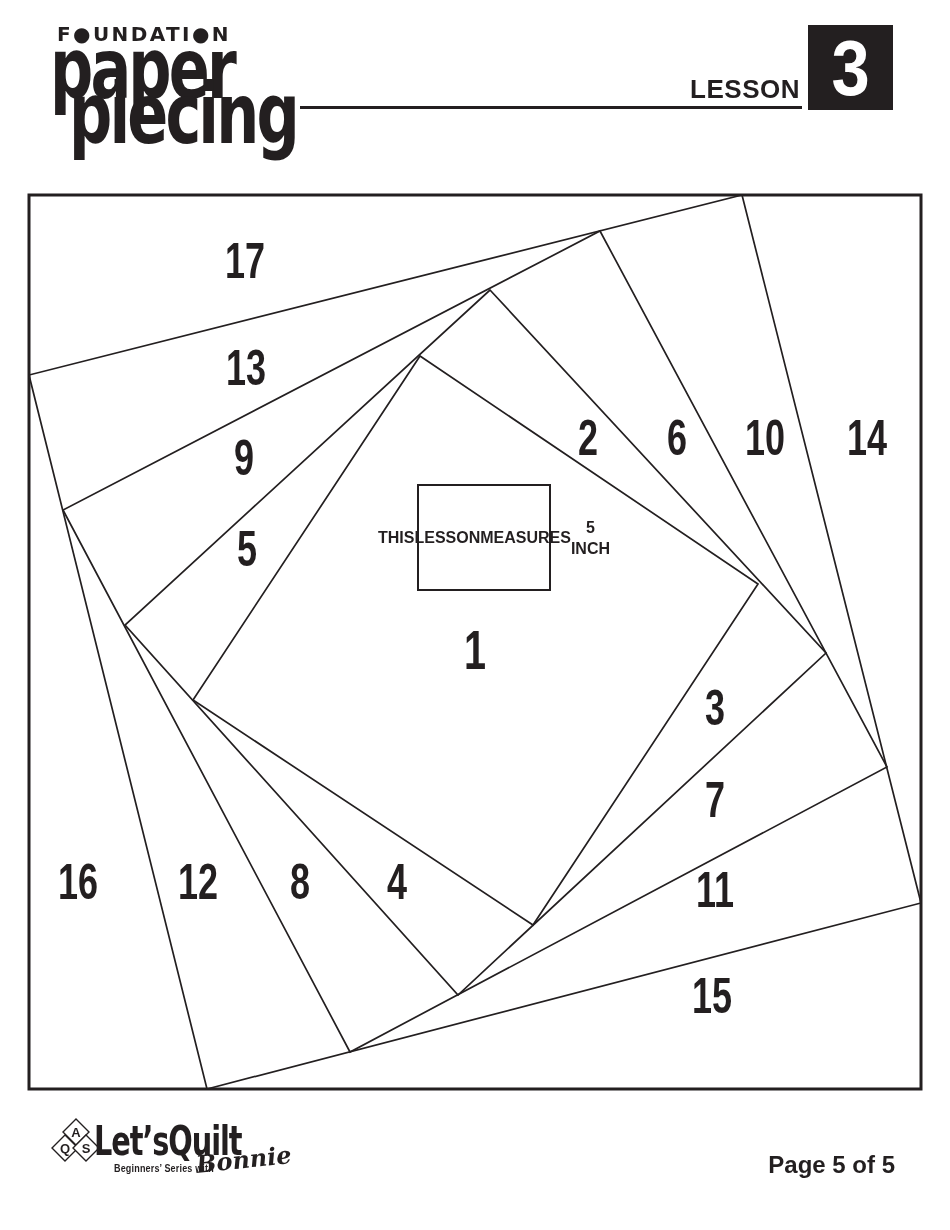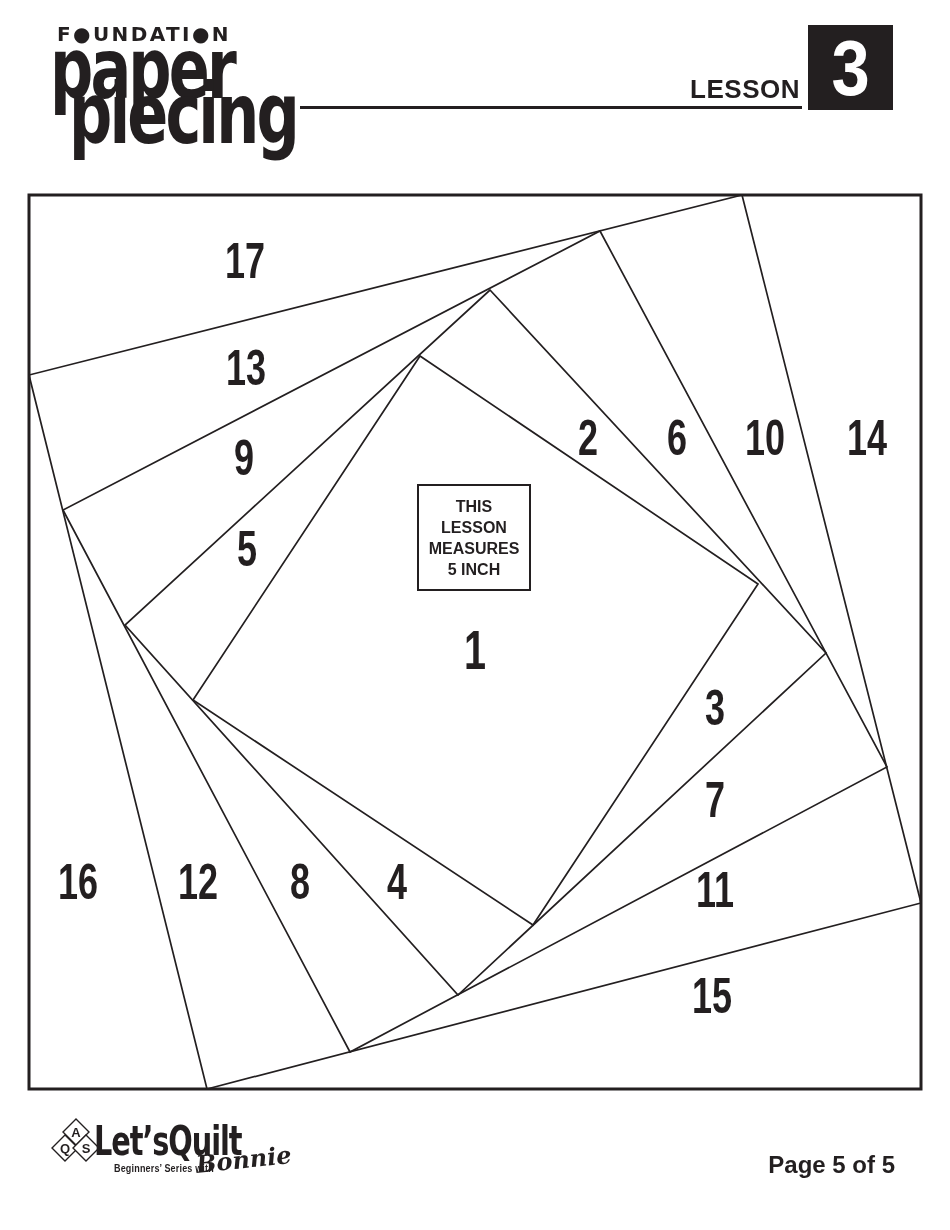--- a/index.html
+++ b/index.html
@@ -50,22 +50,22 @@
   .page-title{
     position:absolute;left:0;right:0;top:126px;text-align:center;
     font-weight:bold;font-size:56px;line-height:1;white-space:nowrap;
   }
   .page-title span{display:inline-block;transform:scaleX(.68);}
   
   .pattern-svg{position:absolute;left:0;top:0;}
   .measure-box{
     position:absolute;left:417px;top:484px;width:110px;height:103px;
     border:2.5px solid #231f20;background:#ffffff;
-    display:flex;flex-direction:column;align-items:center;justify-content:center;
-    text-align:center;font-weight:bold;font-size:16px;line-height:21px;
+    display:flex;flex-direction:row;align-items:center;justify-content:center;
+    text-align:center;font-weight:bold;font-size:16px;line-height:21px;padding-left:20px;
   }
   .num{
     position:absolute;
     font-weight:bold;font-size:50px;line-height:1;white-space:nowrap;
     transform:translate(-50%,-50%) scaleX(.72);
   }
   .num.big{font-size:55px;}
   
   .aqs-svg{position:absolute;left:48px;top:1112px;}
   .aqs-svg text{

